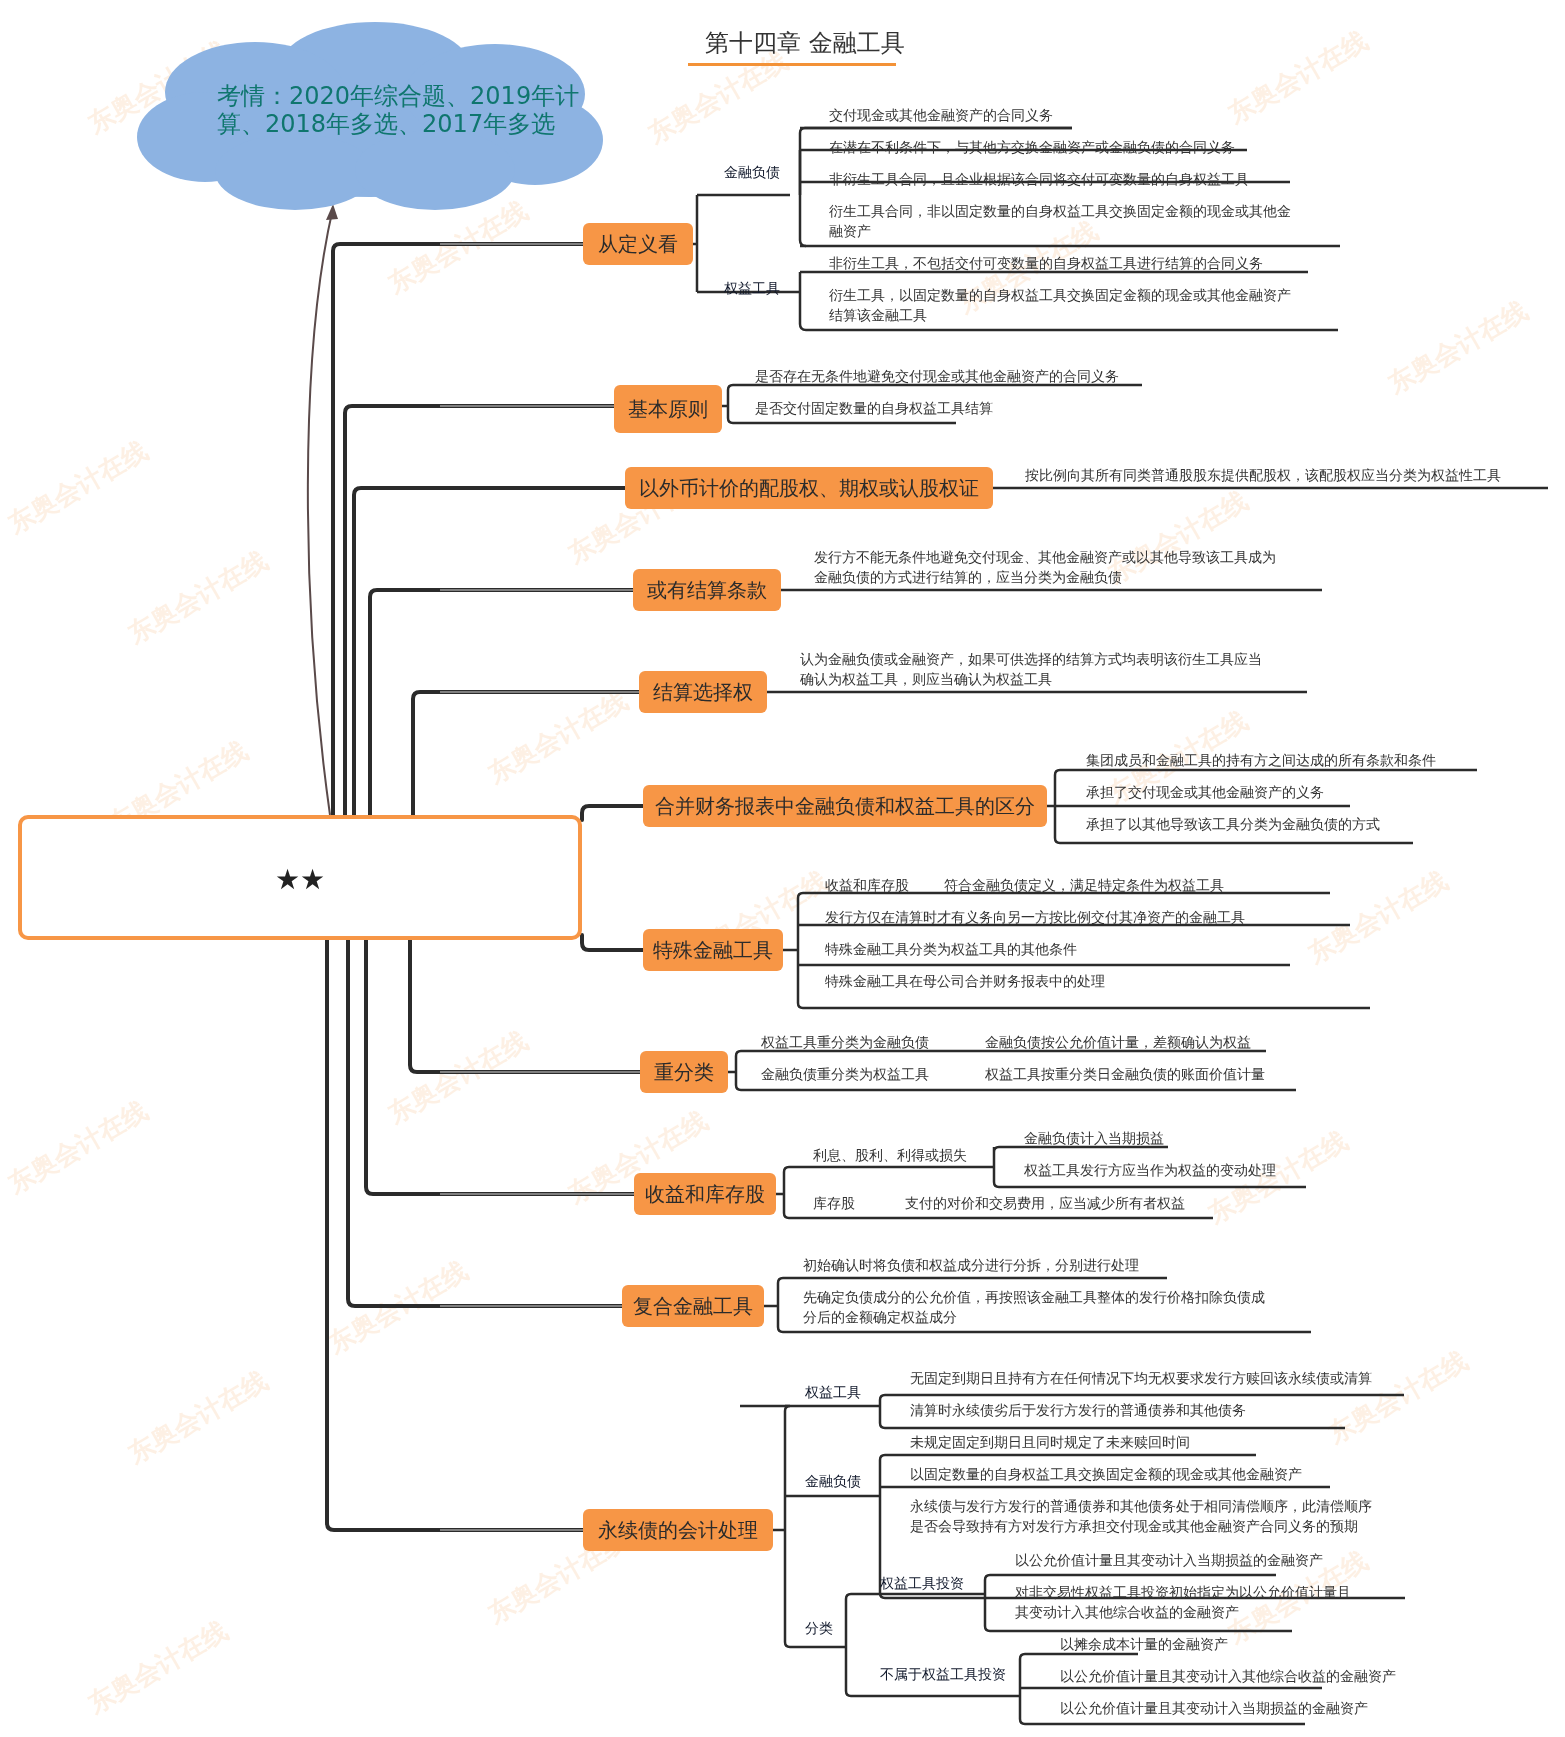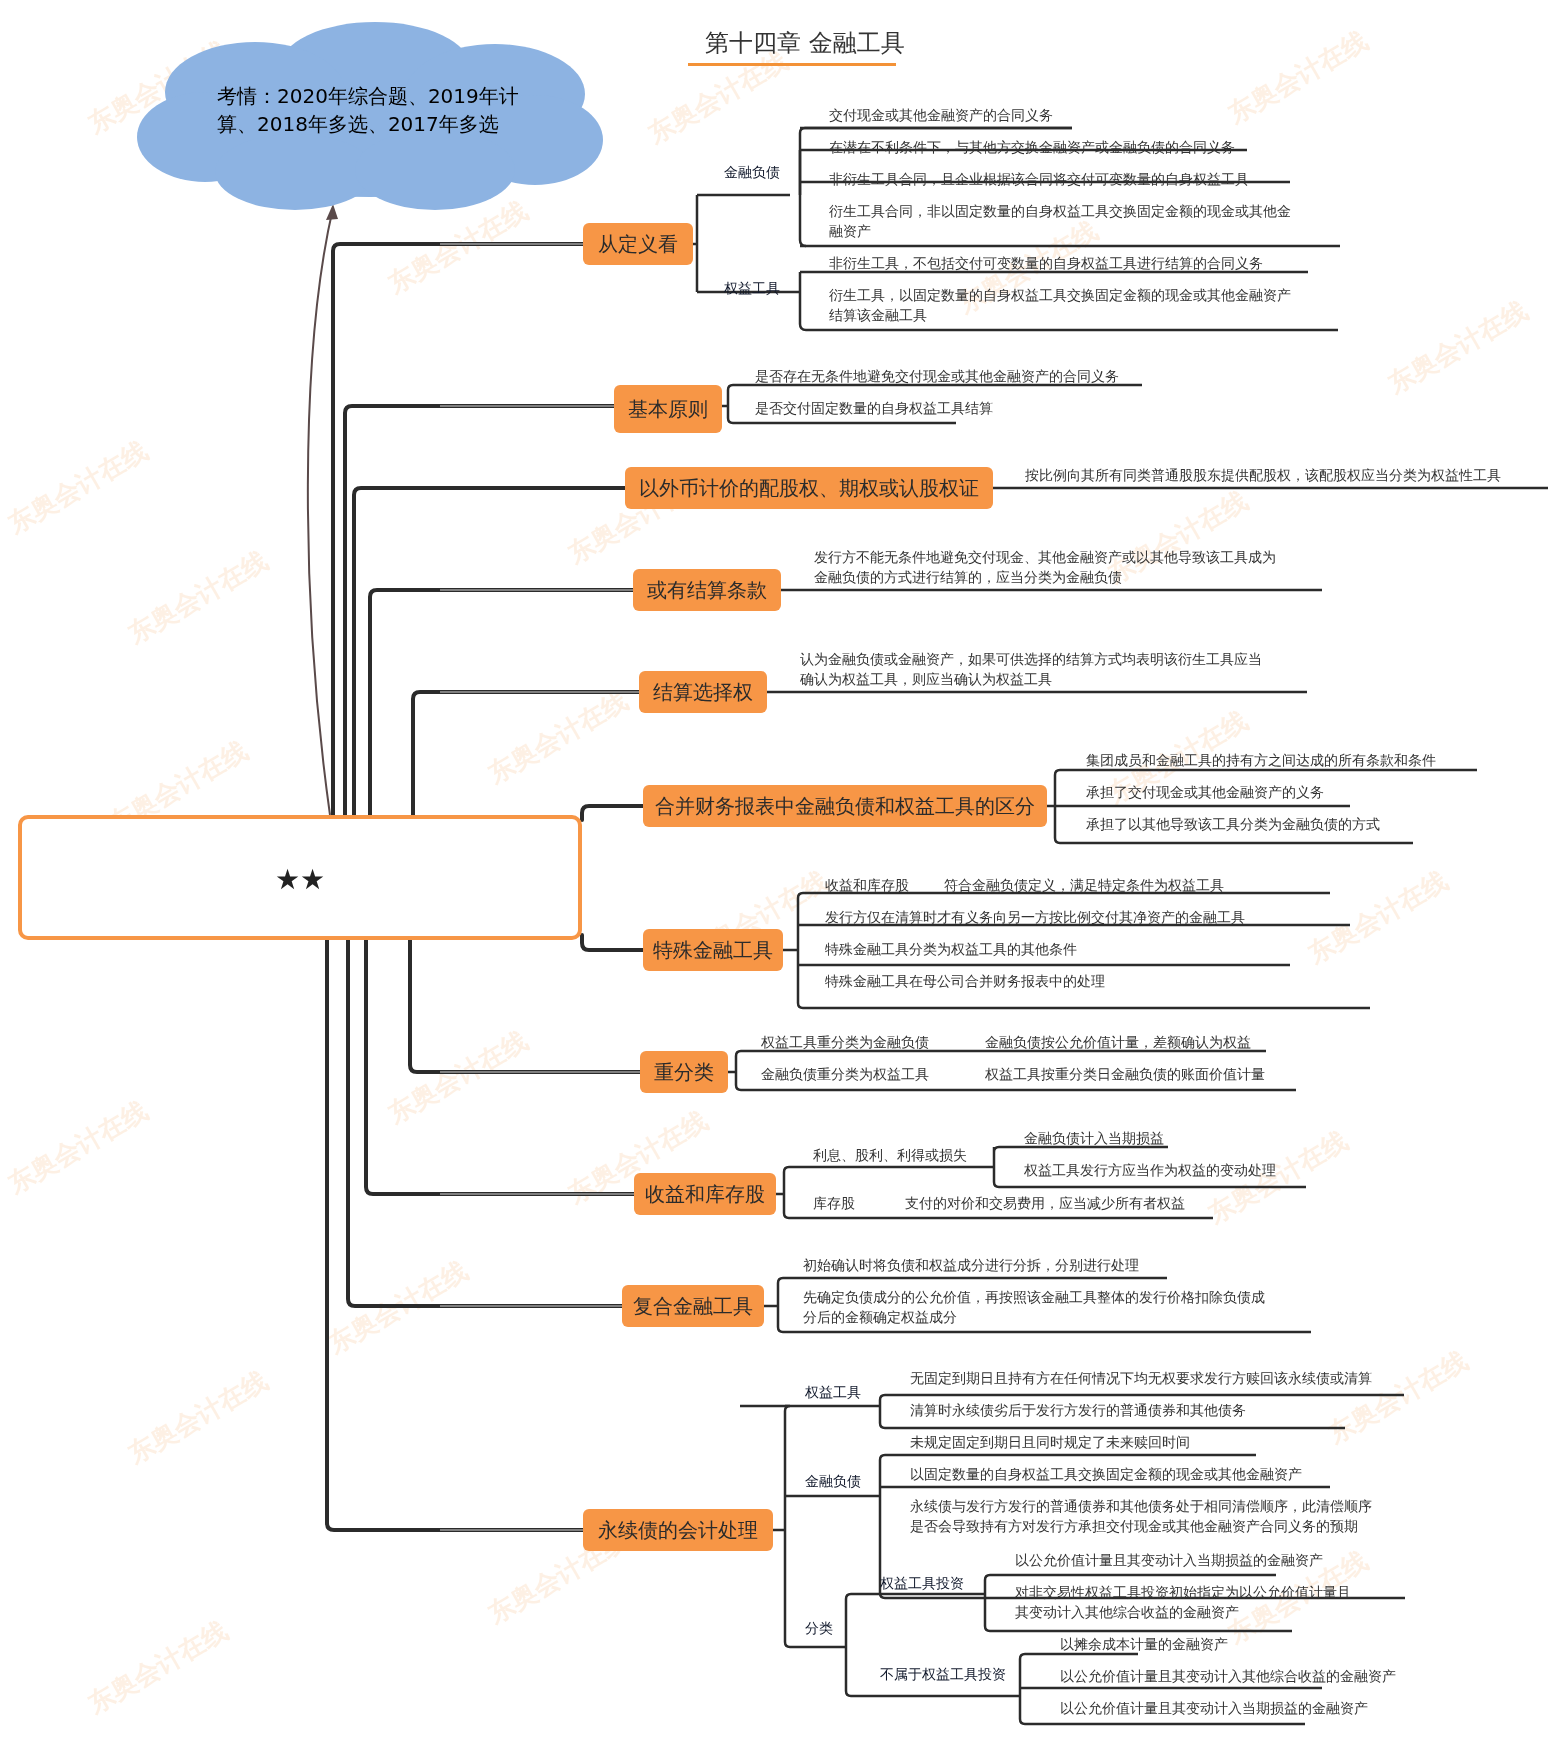--- a/index.html
+++ b/index.html
@@ -1,21 +1,21 @@
 <!DOCTYPE html>
 <html><head>
 <meta charset="utf-8">
 <style>
   html,body{margin:0;padding:0;background:#ffffff;}
   body{width:1565px;height:1737px;position:relative;overflow:hidden;font-family:"DejaVu Sans","Liberation Sans",sans-serif;color:#333;}
   #lines{position:absolute;left:0;top:0;width:1565px;height:1737px;z-index:1;}
   .abs{position:absolute;z-index:2;}
   .title{font-size:24px;color:#333;white-space:nowrap;}
   .title-underline{position:absolute;height:3px;background:#f39237;z-index:2;}
-  .cloud-text{color:#000000;font-size:20px;line-height:28px;z-index:3;}
+  .cloud-text{color:#0f766e;font-size:24px;line-height:28px;z-index:3;}
   .root{border:4px solid #f79646;border-radius:10px;background:#fff;box-sizing:border-box;display:flex;flex-direction:column;align-items:center;justify-content:center;font-size:30px;color:#222;}
   .root .stars{font-size:28px;margin-top:4px;}
   .node{background:#f79646;border-radius:6px;color:#2b2b2b;font-size:20px;display:flex;align-items:center;justify-content:center;white-space:nowrap;box-sizing:border-box;padding:0 10px;}
   .leaf{font-size:14px;color:#333;line-height:20px;white-space:nowrap;}
   .label{font-size:14px;color:#0f172a;white-space:nowrap;}
   .wm{position:absolute;z-index:0;color:rgba(240,160,90,0.16);font-size:26px;font-weight:bold;transform:rotate(-30deg);white-space:nowrap;pointer-events:none;}
 </style>
 </head>
 <body>
 

